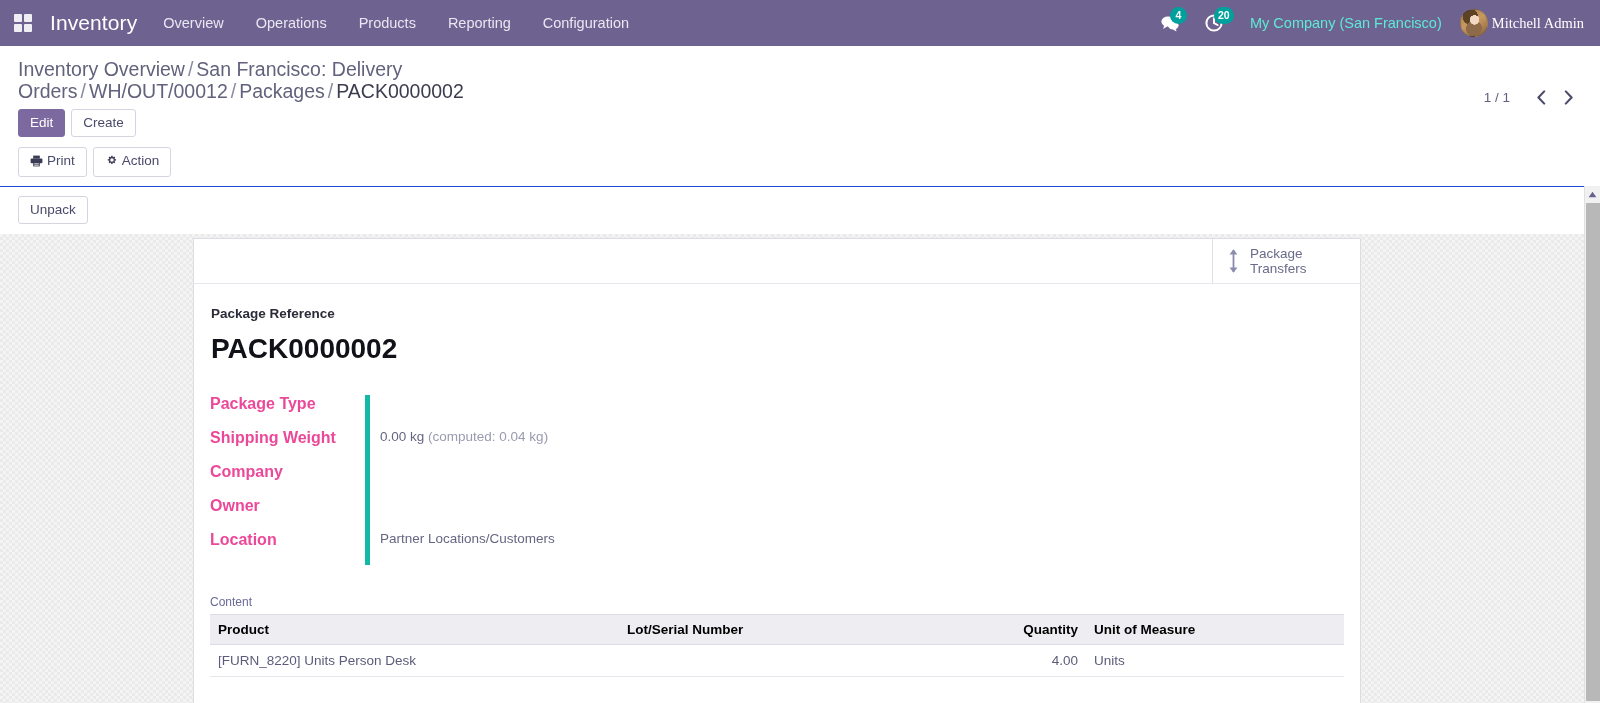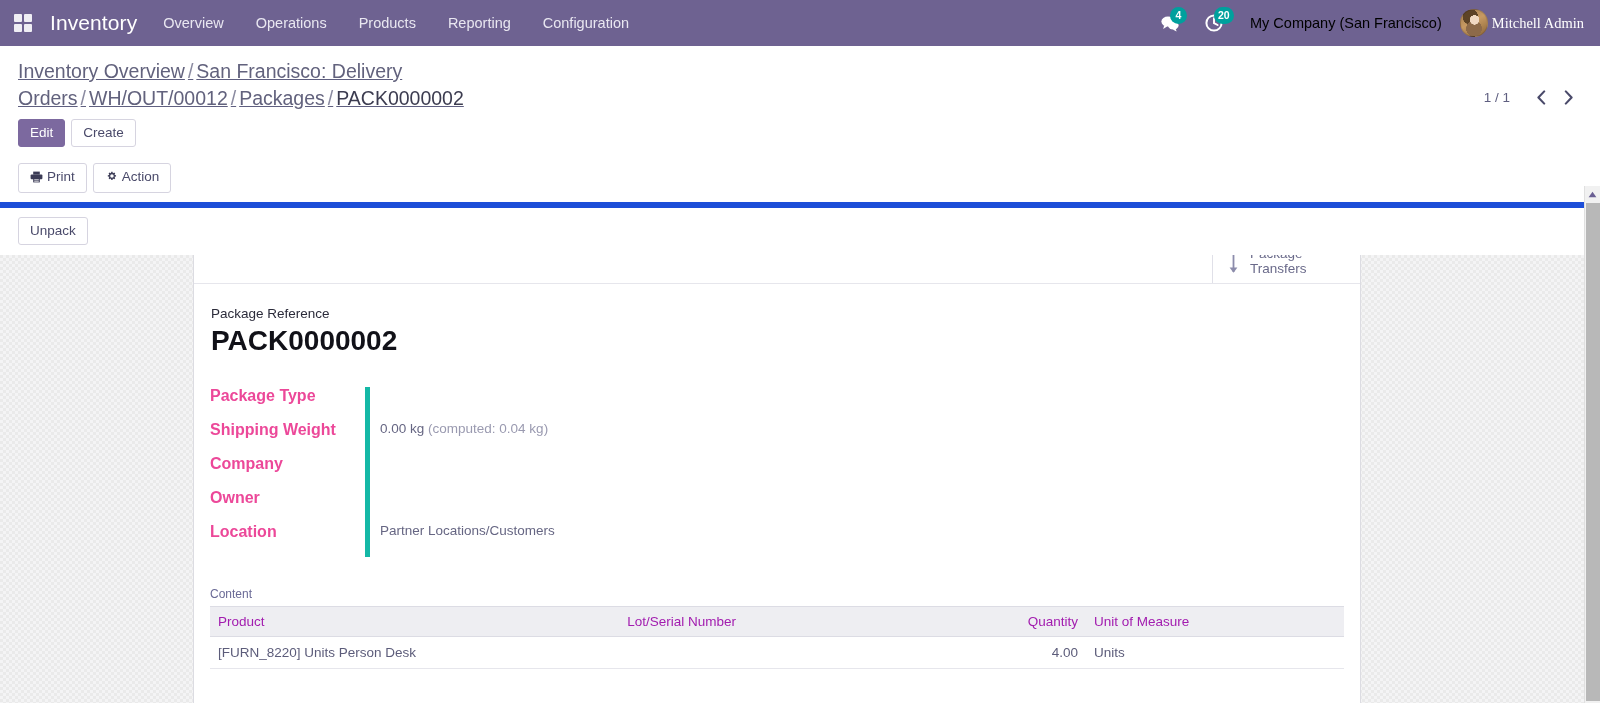--- a/index.html
+++ b/index.html
@@ -71,21 +71,21 @@
     border-radius: 9px;
     background: #00A09D;
     color: #fff;
     font-size: 10.5px;
     font-weight: bold;
     line-height: 17px;
     text-align: center;
     padding: 0 4px;
   }
   .company-name {
-    color: #000000;
+    color: #5eead4;
     font-size: 14.5px;
     padding: 0 14px;
     white-space: nowrap;
     cursor: pointer;
   }
   .user-menu {
     display: flex; align-items: center;
     padding: 0 6px 0 4px;
     cursor: pointer;
     white-space: nowrap;
@@ -114,23 +114,22 @@
   }
   .cp-top {
     display: flex;
     align-items: flex-start;
     padding: 12px 18px 0 18px;
   }
   .cp-left { flex: 1 1 auto; min-width: 0; }
   .breadcrumb {
     font-size: 19.5px;
     color: #5f5f80;
-    line-height: 27px;
+    line-height: 22px;
     max-width: 700px;
-    text-decoration: underline;
   }
   .breadcrumb .bc-item { color: #62627d; cursor: pointer; }
   .breadcrumb .bc-sep { color: #8a8aa0; padding: 0 3px; }
   .breadcrumb .bc-active { color: #3c3c50; }
 
   .btn-row { margin-top: 7px; display: flex; align-items: center; gap: 6px; }
   .btn {
     font-size: 13.5px;
     border: 1px solid #d6d4e0;
     border-radius: 3px;
@@ -141,41 +140,41 @@
     cursor: pointer;
     white-space: nowrap;
   }
   .btn-primary {
     background: #7C699F;
     border-color: #7C699F;
     color: #ffffff;
     font-weight: normal;
   }
   .btn .bi { margin-right: 4px; display: inline-block; vertical-align: -2px; }
-  .btn-row2 { margin-top: 16px; }
+  .btn-row2 { margin-top: 10px; }
 
   .cp-right {
     flex: 0 0 auto;
     display: flex;
     align-items: center;
     justify-content: flex-end;
     padding-top: 32px;
     min-width: 170px;
   }
   .pager { display: flex; align-items: center; font-size: 13.5px; color: #5f5f80; }
   .pager .pcount { padding-right: 18px; white-space: nowrap; }
   .pager .parrow {
     padding: 0 8px;
     cursor: pointer;
     color: #4a4a6a;
     display: flex; align-items: center;
   }
 
   .statusbar-row {
-    border-top: 6px solid #1d4ed8;
+    border-top: 1px solid #1d4ed8;
     margin-top: 9px;
     padding: 9px 18px 10px 18px;
     display: flex;
     align-items: center;
     gap: 6px;
   }
 
   
   .content-area {
     position: absolute;
@@ -222,23 +221,23 @@
     color: #6a6a8a;
     line-height: 15px;
     white-space: pre-line;
   }
 
   .sheet-body { padding: 22px 16px 0 16px; }
 
   .title-block { padding: 0 0 0 1px; }
   .title-label {
     font-size: 13.5px;
-    font-weight: normal;
+    font-weight: bold;
     color: #2b2b3a;
-    margin-bottom: 2px;
+    margin-bottom: 10px;
   }
   .title-value {
     font-size: 28px;
     font-weight: bold;
     color: #111118;
     line-height: 36px;
   }
 
   .fields { margin-top: 28px; display: table; }
   .field-row { display: table-row; }
@@ -273,22 +272,22 @@
   }
   table.list {
     width: 100%;
     border-collapse: collapse;
     font-size: 13.5px;
   }
   table.list thead th {
     background: #eeeef2;
     border-top: 1px solid #dcdce4;
     border-bottom: 1px solid #dcdce4;
-    color: #a21caf;
-    font-weight: normal;
+    color: #000000;
+    font-weight: bold;
     text-align: left;
     padding: 7px 8px;
     white-space: nowrap;
   }
   table.list thead th.num { text-align: right; }
   table.list tbody td {
     border-bottom: 1px solid #e6e6ec;
     padding: 8px;
     color: #5c5c7a;
     white-space: nowrap;

